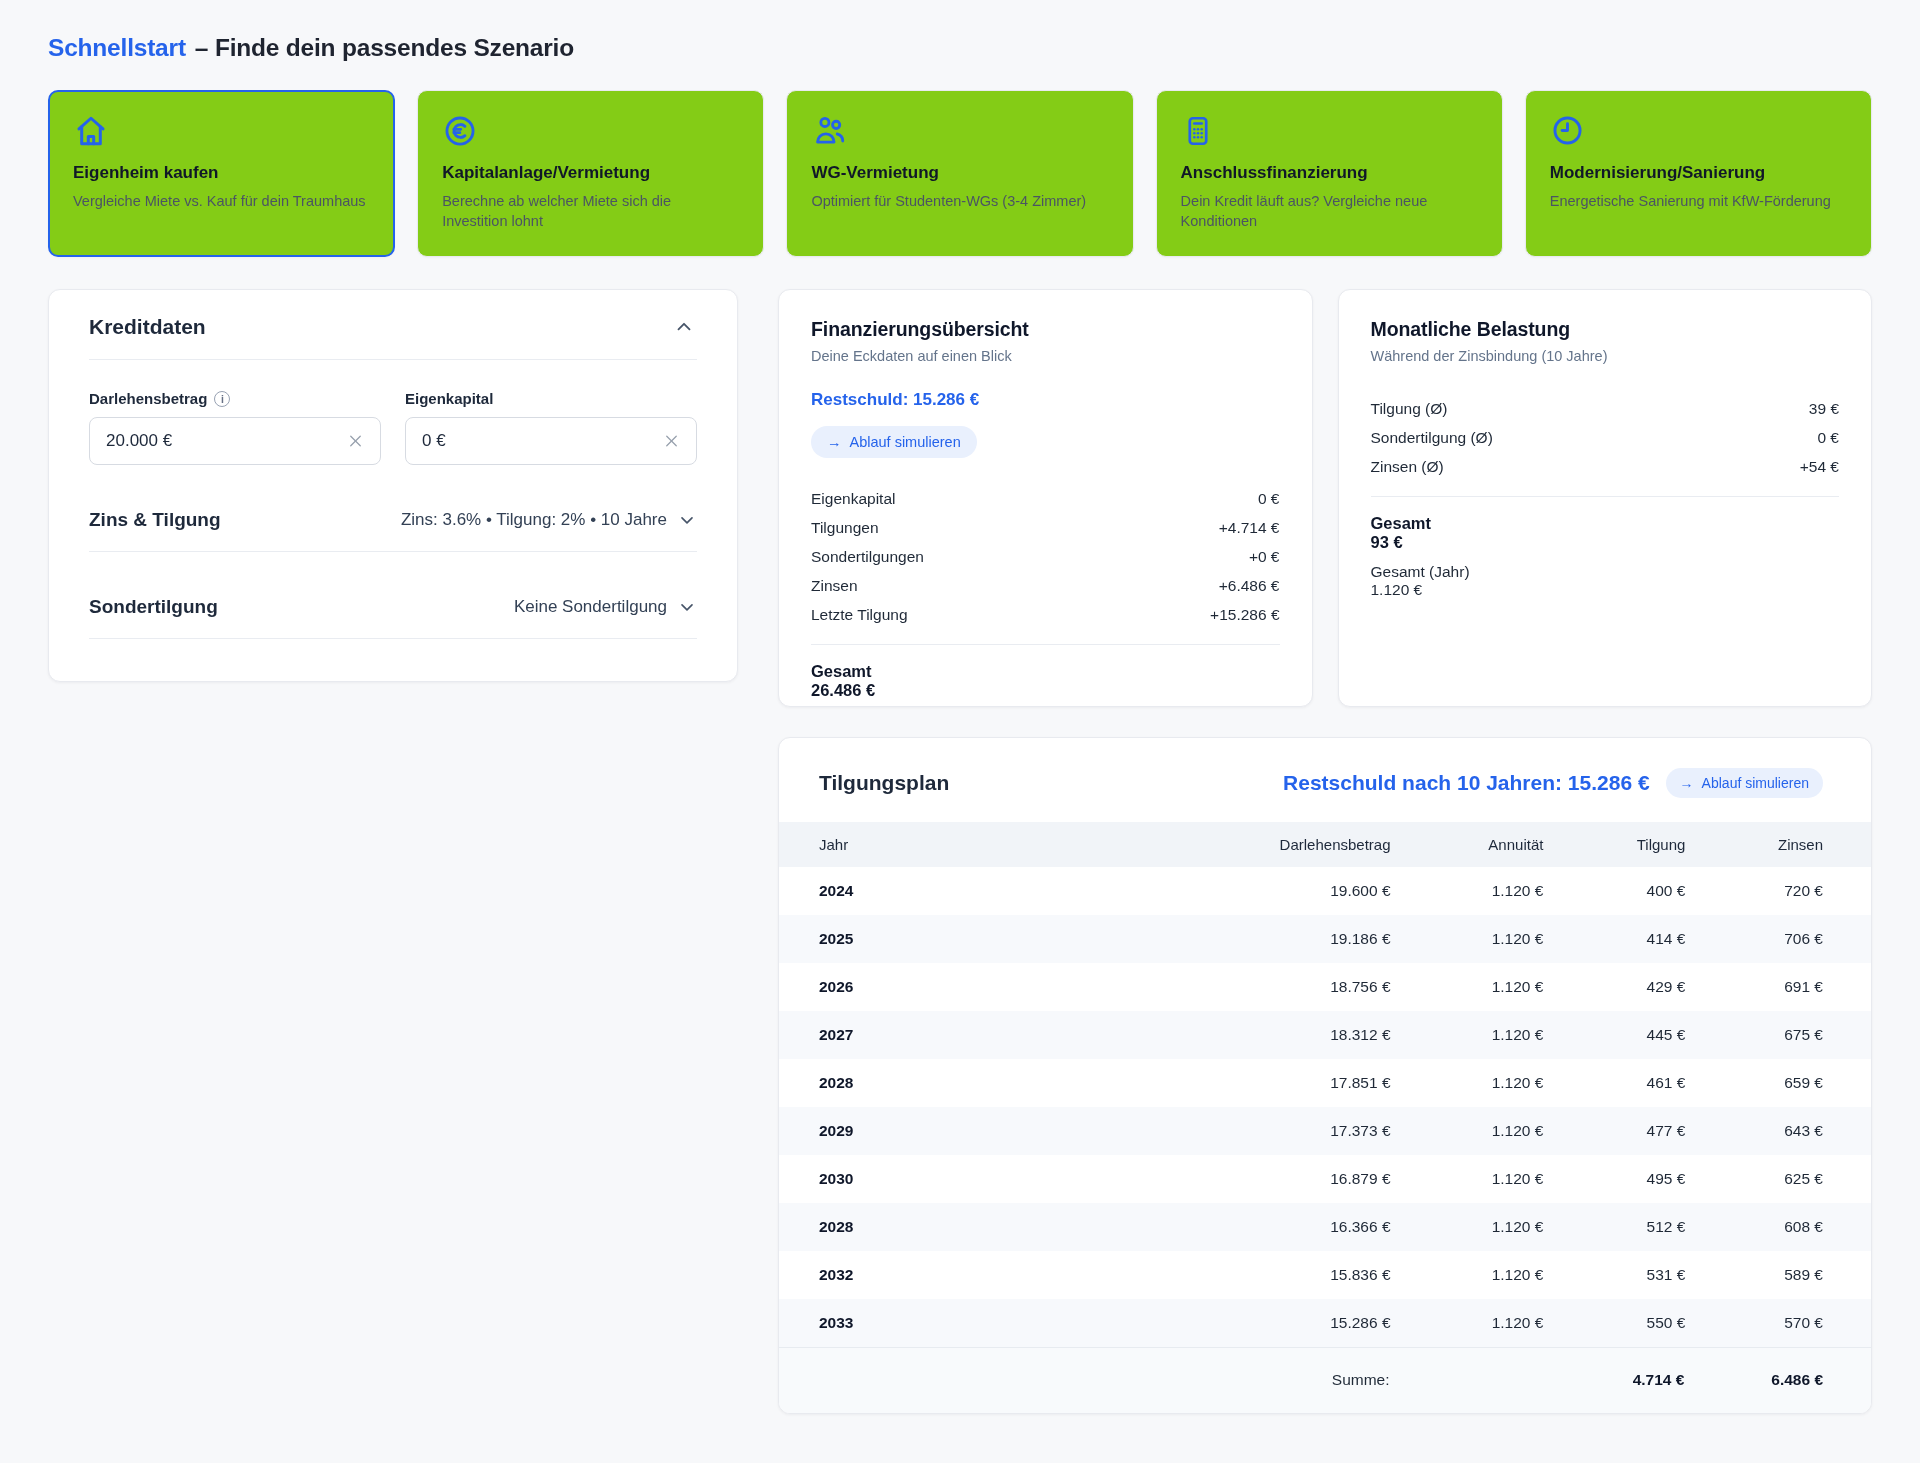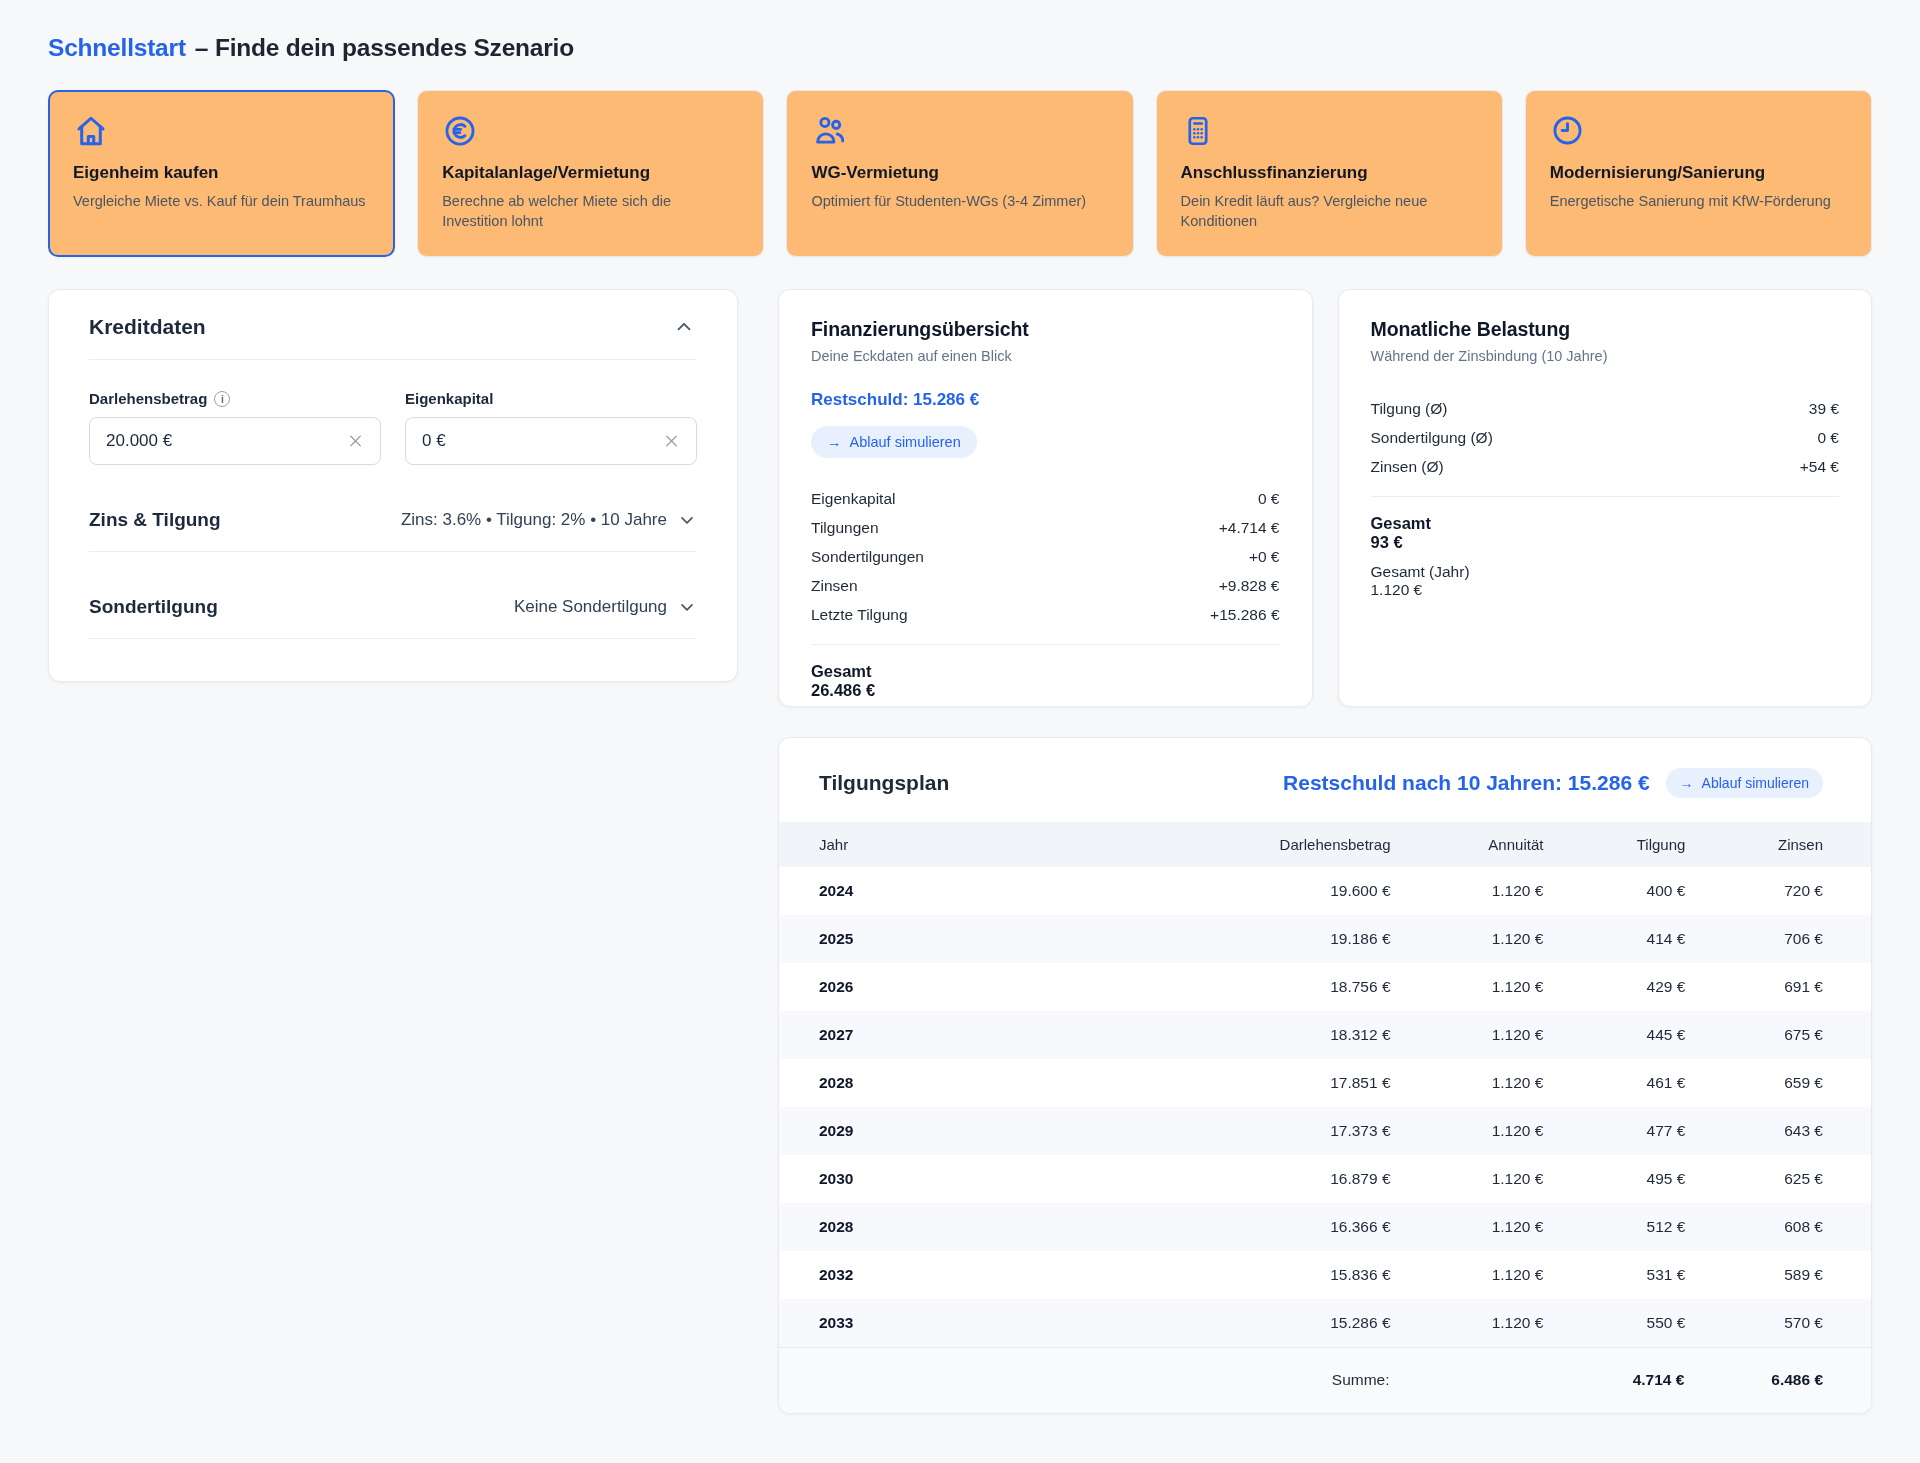--- a/index.html
+++ b/index.html
@@ -23,21 +23,21 @@
   .page{padding:30px 48px 46px;}
 
   
   .page-title{font-size:24.5px;font-weight:700;color:#1f2430;margin:4px 0 0;letter-spacing:-.2px;}
   .page-title .accent{color:var(--blue);}
   .page-title .rest{margin-left:9px;}
 
   
   .scenario-row{margin-top:28px;display:grid;grid-template-columns:repeat(5,1fr);gap:22px;}
   .scenario-card{
-    background:#fdba74;border:1px solid var(--border);border-radius:10px;
+    background:#84cc16;border:1px solid var(--border);border-radius:10px;
     padding:22px 24px;min-height:167px;cursor:pointer;
     box-shadow:0 1px 2px rgba(16,24,40,.03);
   }
   .scenario-card.selected{border:2px solid var(--blue);padding:21px 23px;}
   .s-icon{display:block;height:38px;color:var(--blue);}
   .s-icon svg{display:block;}
   .s-title{margin-top:12px;font-size:17px;font-weight:700;color:#101828;}
   .s-desc{margin-top:8px;font-size:14.5px;line-height:1.38;color:#4b5563;}
 
   
@@ -288,21 +288,21 @@
               <div class="kv">
                 <span class="kv-label">Tilgungen</span>
                 <span class="kv-value">+4.714 €</span>
               </div>
               <div class="kv">
                 <span class="kv-label">Sondertilgungen</span>
                 <span class="kv-value">+0 €</span>
               </div>
               <div class="kv">
                 <span class="kv-label">Zinsen</span>
-                <span class="kv-value">+9.828 €</span>
+                <span class="kv-value">+6.486 €</span>
               </div>
               <div class="kv">
                 <span class="kv-label">Letzte Tilgung</span>
                 <span class="kv-value">+15.286 €</span>
               </div>
             </div>
           <hr class="hr-thin">
           <div class="total-row">
             <span>Gesamt</span>
             <span>26.486 €</span>

